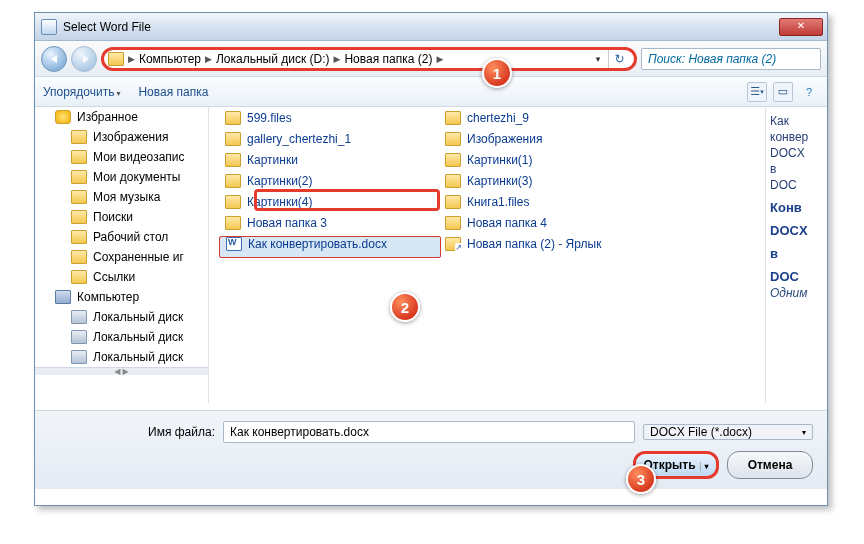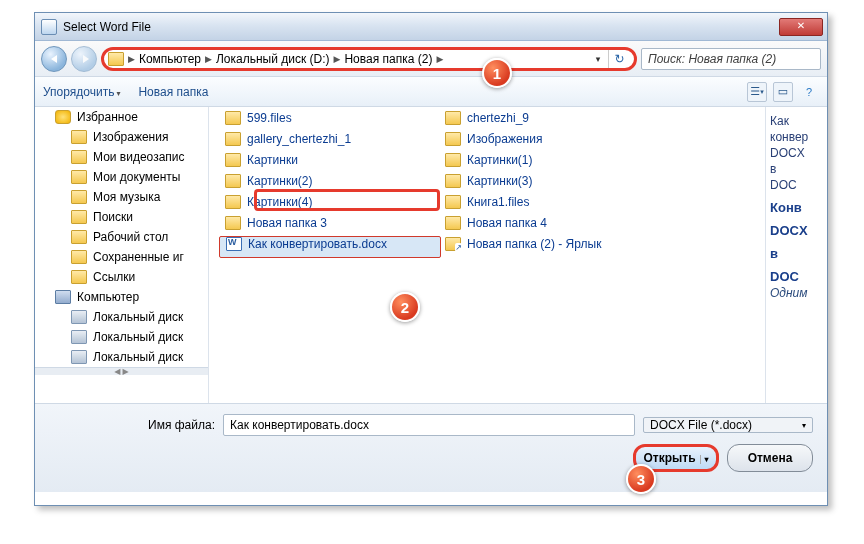--- a/index.html
+++ b/index.html
@@ -17,21 +17,21 @@
 .nav-btn::after { content: ""; position: absolute; left: 9px; top: 8px; width: 0; height: 0; border-top: 4px solid transparent; border-bottom: 4px solid transparent; border-right: 6px solid #fff; }
 .nav-btn.fwd::after { border-right: none; border-left: 6px solid #fff; left: 11px; }
 .nav-btn.fwd { opacity: 0.6; }
 
 .addrbar { flex: 1; height: 24px; border: 3px solid #e63a2d; border-radius: 12px; background: #fff; display: flex; align-items: center; padding: 0 4px; font-size: 12px; color: #000; gap: 2px; overflow: hidden; }
 .folder-icon-s { width: 16px; height: 14px; background: linear-gradient(#ffe9a8,#f4c850); border: 1px solid #c9a030; border-radius: 1px; display: inline-block; }
 .sep { color: #555; font-size: 9px; padding: 0 2px; }
 .addr-drop { width: 16px; color: #333; font-size: 9px; text-align: center; }
 .refresh { width: 22px; height: 20px; border-left: 1px solid #ccc; display: flex; align-items: center; justify-content: center; color: #2864a6; font-size: 12px; }
 
-.searchbox { width: 180px; height: 22px; border: 1px solid #a9b8c8; background: #fff; display: flex; align-items: center; padding: 0 6px; font-size: 12px; color: #404040; font-style: italic; border-radius: 2px; }
+.searchbox { width: 180px; height: 22px; border: 1px solid #a9b8c8; background: #fff; display: flex; align-items: center; padding: 0 6px; font-size: 12px; color: #0369a1; font-style: italic; border-radius: 2px; }
 
 .toolbar { height: 30px; background: linear-gradient(#fbfdff,#e8f0f8); display: flex; align-items: center; padding: 0 8px; border-bottom: 1px solid #cfd9e5; font-size: 12px; }
 .tool-link { color: #1e4e8c; cursor: pointer; margin-right: 18px; }
 .tool-drop { color: #555; font-size: 8px; margin-left: 2px; }
 .tool-right { margin-left: auto; display: flex; gap: 6px; }
 .tool-icon { width: 20px; height: 20px; border: 1px solid #b8c6d6; background: #eef4fa; border-radius: 2px; display: flex; align-items: center; justify-content: center; font-size: 11px; color: #2b5a8c; cursor: pointer; }
 
 .body-area { display: flex; height: 296px; gap: 8px; }
 .sidebar { width: 174px; border-right: 1px solid #dce3ec; background: #fff; font-size: 12px; overflow: hidden; }
 .sidebar-item { display: flex; align-items: center; height: 20px; padding-left: 20px; cursor: pointer; white-space: nowrap; }
@@ -49,21 +49,21 @@
 .fitem.selected { border:1px solid #d0392b; background:#d7e7f6; border-radius:2px; height:22px; padding:0 6px; margin: -1px -6px; }
 .fitem .word-icon{width:16px;height:14px;background:#fff;border:1px solid #3a6eb5;border-radius:1px;margin-right:6px;position:relative;}
 .fitem .word-icon::after{content:"W";position:absolute;left:1px;top:-1px;font-size:9px;font-weight:bold;color:#2a5da0;}
 .fitem .link-icon{width:16px;height:14px;background:linear-gradient(#ffe9a8,#f4c850);border:1px solid #c9a030;border-radius:1px;margin-right:6px;position:relative;}
 .fitem .link-icon::after{content:"↗";position:absolute;right:-2px;bottom:-2px;font-size:8px;color:#2a5da0;background:#fff;border-radius:2px;}
 
 .preview { width: 62px; border-left:1px solid #dce3ec; padding: 6px 4px; font-size:12px; color:#2a4076; line-height:16px; word-break:break-all; overflow:hidden;}
 .preview .pbold { color:#1a3f8b; font-weight:bold; font-size:13px; line-height:17px; margin-top:6px;}
 .preview .pit { font-style: italic; color:#2a4a7c; }
 
-.bottom { border-top:1px solid #cfd9e5; padding: 10px 14px 20px 0; background: linear-gradient(#f1f5fa,#e4ebf3); }
+.bottom { border-top:1px solid #cfd9e5; padding: 10px 14px 10px 0; background: linear-gradient(#f1f5fa,#e4ebf3); margin-top: 7px; }
 .brow { display:flex; align-items:center; gap:8px; font-size:12px; margin-bottom:8px; }
 .brow label { width: 180px; text-align:right; }
 .brow input { flex:1; height:22px; border:1px solid #a9b8c8; padding:0 6px; font-size:12px; background:#fff; border-radius:2px; }
 .ftype { width:170px; height:16px; border:1px solid #a9b8c8; padding:0 6px; font-size:12px; background:#f0f3f7; display:flex; align-items:center; justify-content:space-between; cursor:pointer; border-radius:2px;}
 .btnrow { display:flex; justify-content:flex-end; gap:8px; align-items:center; }
 .btn { width:86px; height:28px; border:1px solid #828c98; background:linear-gradient(#f6f8fa,#dde3eb); font-size:12px; cursor:pointer; border-radius:12px;font-weight:bold;}
 .btn.primary { border:3px solid #e63a2d; background:linear-gradient(#e8f2fd,#bedaf5); padding:0; }
 .btn .drop { font-size:8px; margin-left:4px; border-left:1px solid #aaa; padding-left:4px;}
 
 .callout { position: absolute; width: 30px; height: 30px; border-radius: 50%; background: radial-gradient(circle at 35% 30%, #ff8e5e, #d93a20 70%); border: 2px solid #fff; box-shadow: 0 1px 4px rgba(0,0,0,0.4); color: #fff; font-weight: bold; font-size: 15px; display: flex; align-items: center; justify-content: center; z-index: 50; }

